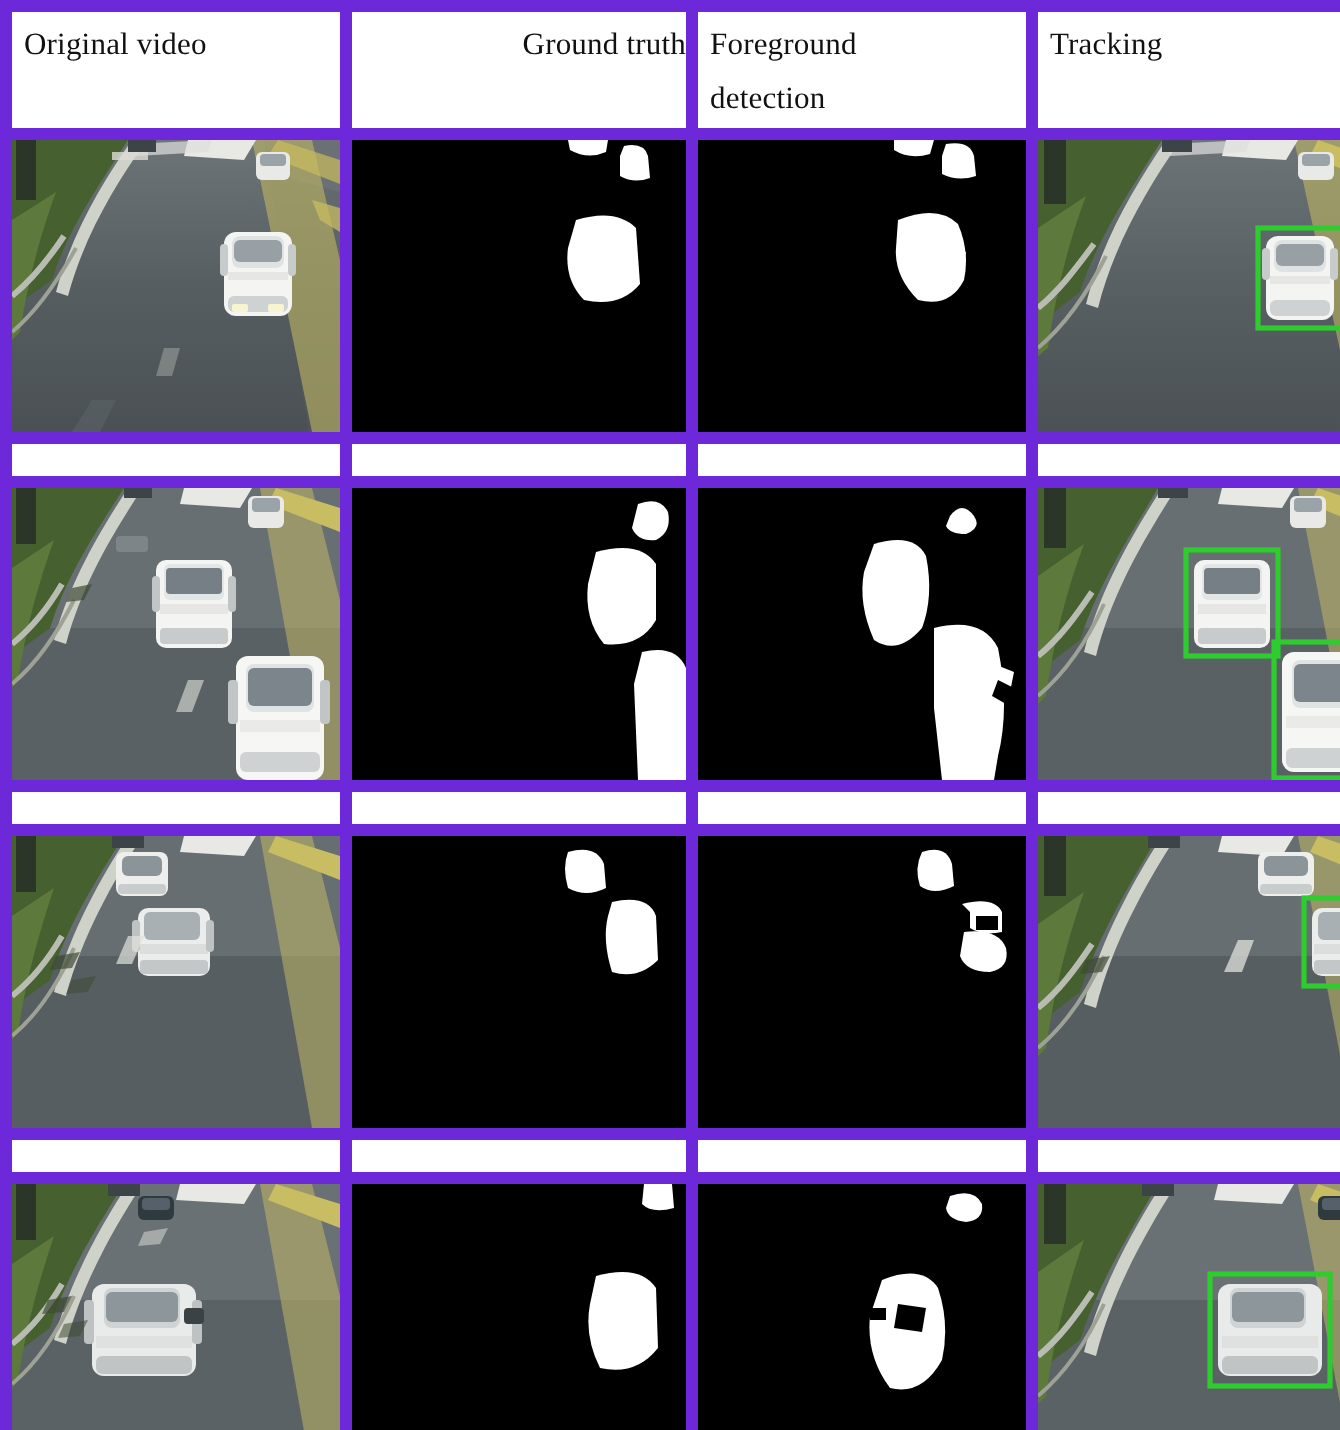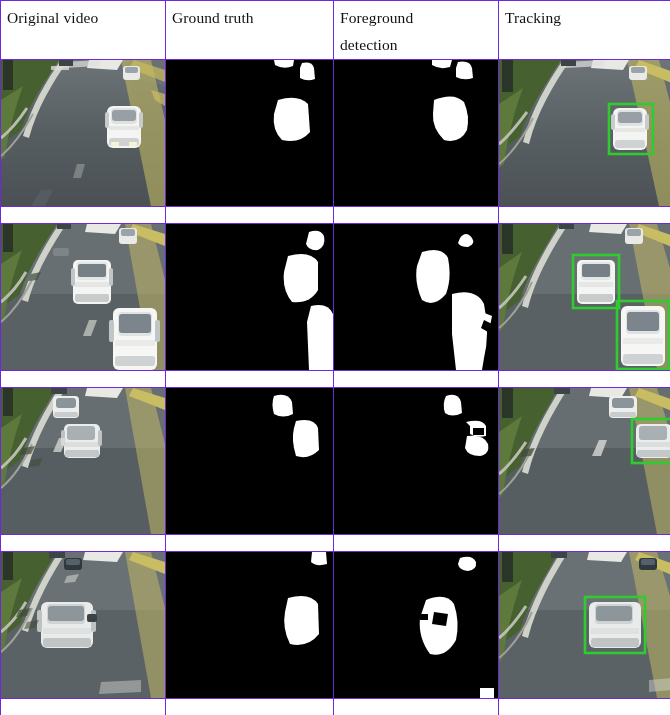--- a/index.html
+++ b/index.html
@@ -10,27 +10,27 @@
     overflow:hidden;
   }
   .page{position:relative;width:670px;height:715px;background:#fff;}
 
   table.fig{
     border-collapse:collapse;
     width:670px;height:715px;
     table-layout:fixed;
   }
   table.fig td{
-    border:1px solid #6d28d9;
+    border:6px solid #6d28d9;
     padding:0;
     vertical-align:top;
     background:#fff;
   }
   td.c0{width:164px;}
-  td.c1{width:167px;}
+  td.c1{width:167px;text-align:right;}
   td.c2{width:164px;}
   td.c3{width:175px;}
 
   tr.header-row td{height:58px;vertical-align:top;}
   .hdr{
     font-size:15.5px;
     line-height:27px;
     padding:3px 0 0 6px;
     letter-spacing:.1px;
     white-space:pre-line;

